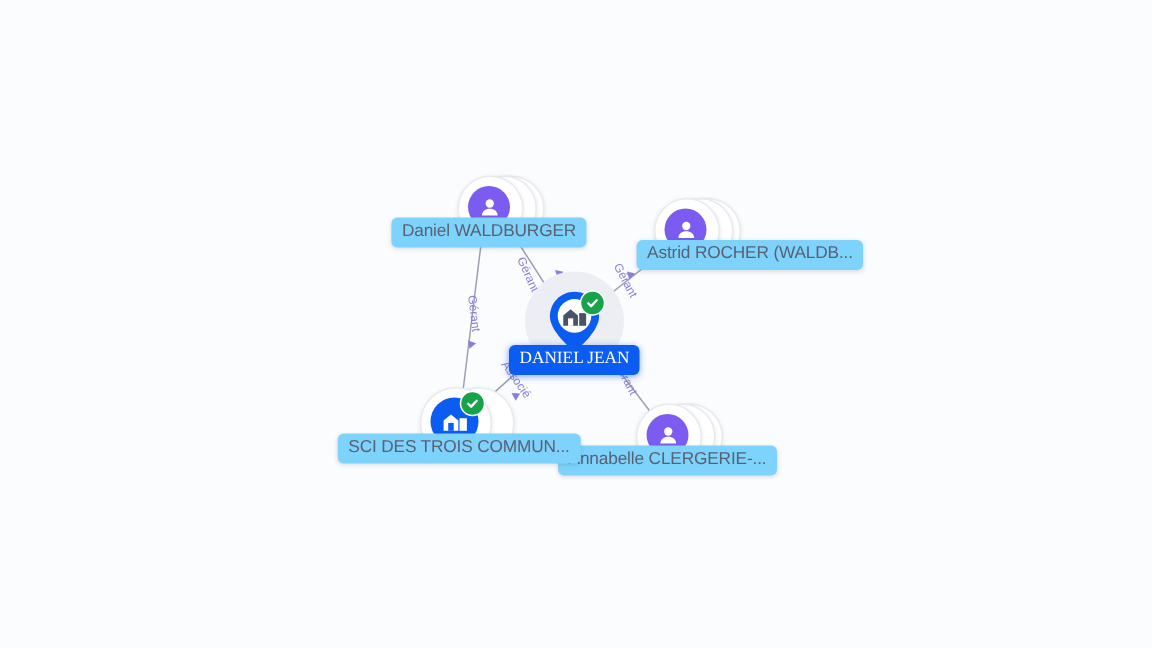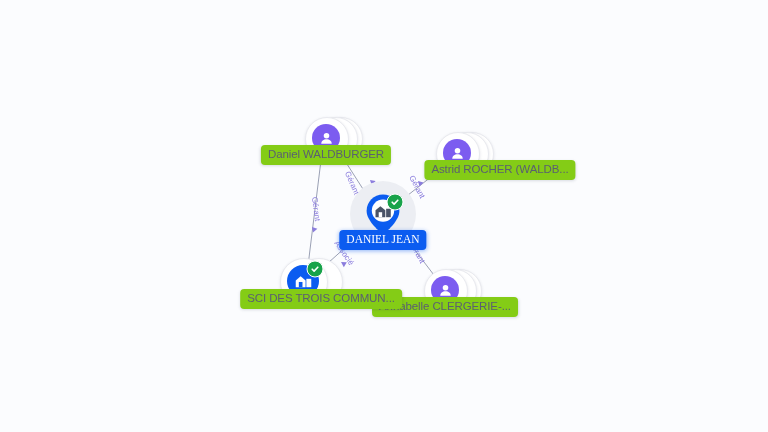--- a/index.html
+++ b/index.html
@@ -51,21 +51,21 @@
     display: flex;
     align-items: center;
     justify-content: center;
   }
   .person-disc svg { display:block; }
 
   
   .node-label {
     position: absolute;
     transform: translate(-50%, 0);
-    background: #84cc16;
+    background: #7dd3fc;
     color: #5a5f72;
     border-radius: 4px;
     padding: 3px 7px 4px 7px;
     font-size: 11.5px;
     line-height: 13px;
     white-space: nowrap;
     box-shadow: 0 1px 3px rgba(40,50,80,0.16);
     letter-spacing: -0.1px;
   }
   .node-label.focus {
@@ -224,21 +224,21 @@
           <rect x="15.6" y="8.6" width="6.2" height="10.6"></rect>
           <rect x="6.1" y="12.6" width="4.6" height="6.6" fill="#0b5cf0"></rect>
         </svg>
       </div>
       <div class="verified" style="left:12px; top:-12px;">
         <svg width="9" height="9" viewBox="0 0 24 24" fill="none" stroke="#ffffff" stroke-width="4.2" stroke-linecap="round" stroke-linejoin="round">
           <path d="M4.5 12.5 L9.6 17.6 L19.5 7.2"></path>
         </svg>
       </div>
     </div>
-    <div class="node-label" style="left:18px; top:8px;">SCI DES TROIS COMMUN...</div>
+    <div class="node-label" style="left:3px; top:8px;">SCI DES TROIS COMMUN...</div>
   </div>
 
   <div class="node" style="left:383px; top:214px;">
     <div class="focus-halo" style="left:0; top:0;"></div>
     <div class="pin" style="left:0; top:0;">
       <svg width="46" height="46" viewBox="0 0 46 46">
         <path d="M23 3.5 C13.9 3.5 6.6 10.8 6.6 19.9 C6.6 29.0 18.0 39.2 21.5 42.2 C22.4 42.9 23.6 42.9 24.5 42.2 C28.0 39.2 39.4 29.0 39.4 19.9 C39.4 10.8 32.1 3.5 23 3.5 Z" fill="#0b5cf0"></path>
         <circle cx="23" cy="19.6" r="11.2" fill="#ffffff"></circle>
         <g fill="#4a5366" transform="translate(14.8,12.2) scale(0.70)">
           <path d="M1.0 10.2 L8.0 4.2 L15.0 10.2 L15.0 20.0 L1.0 20.0 Z"></path>

